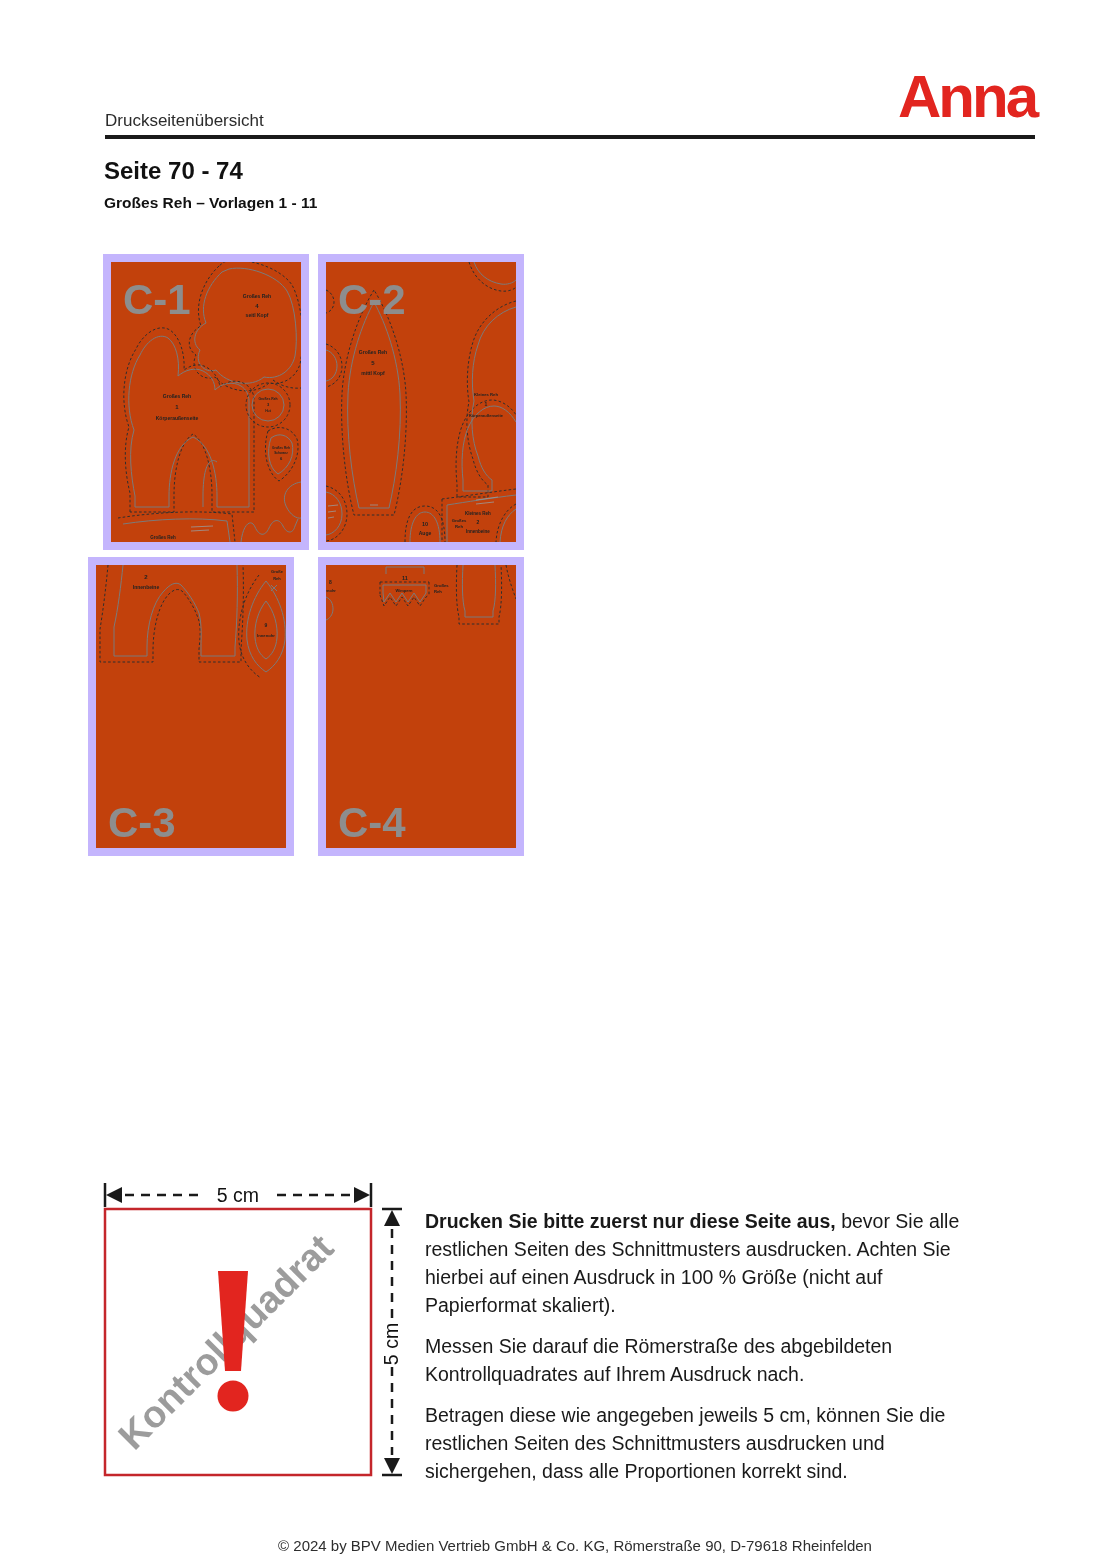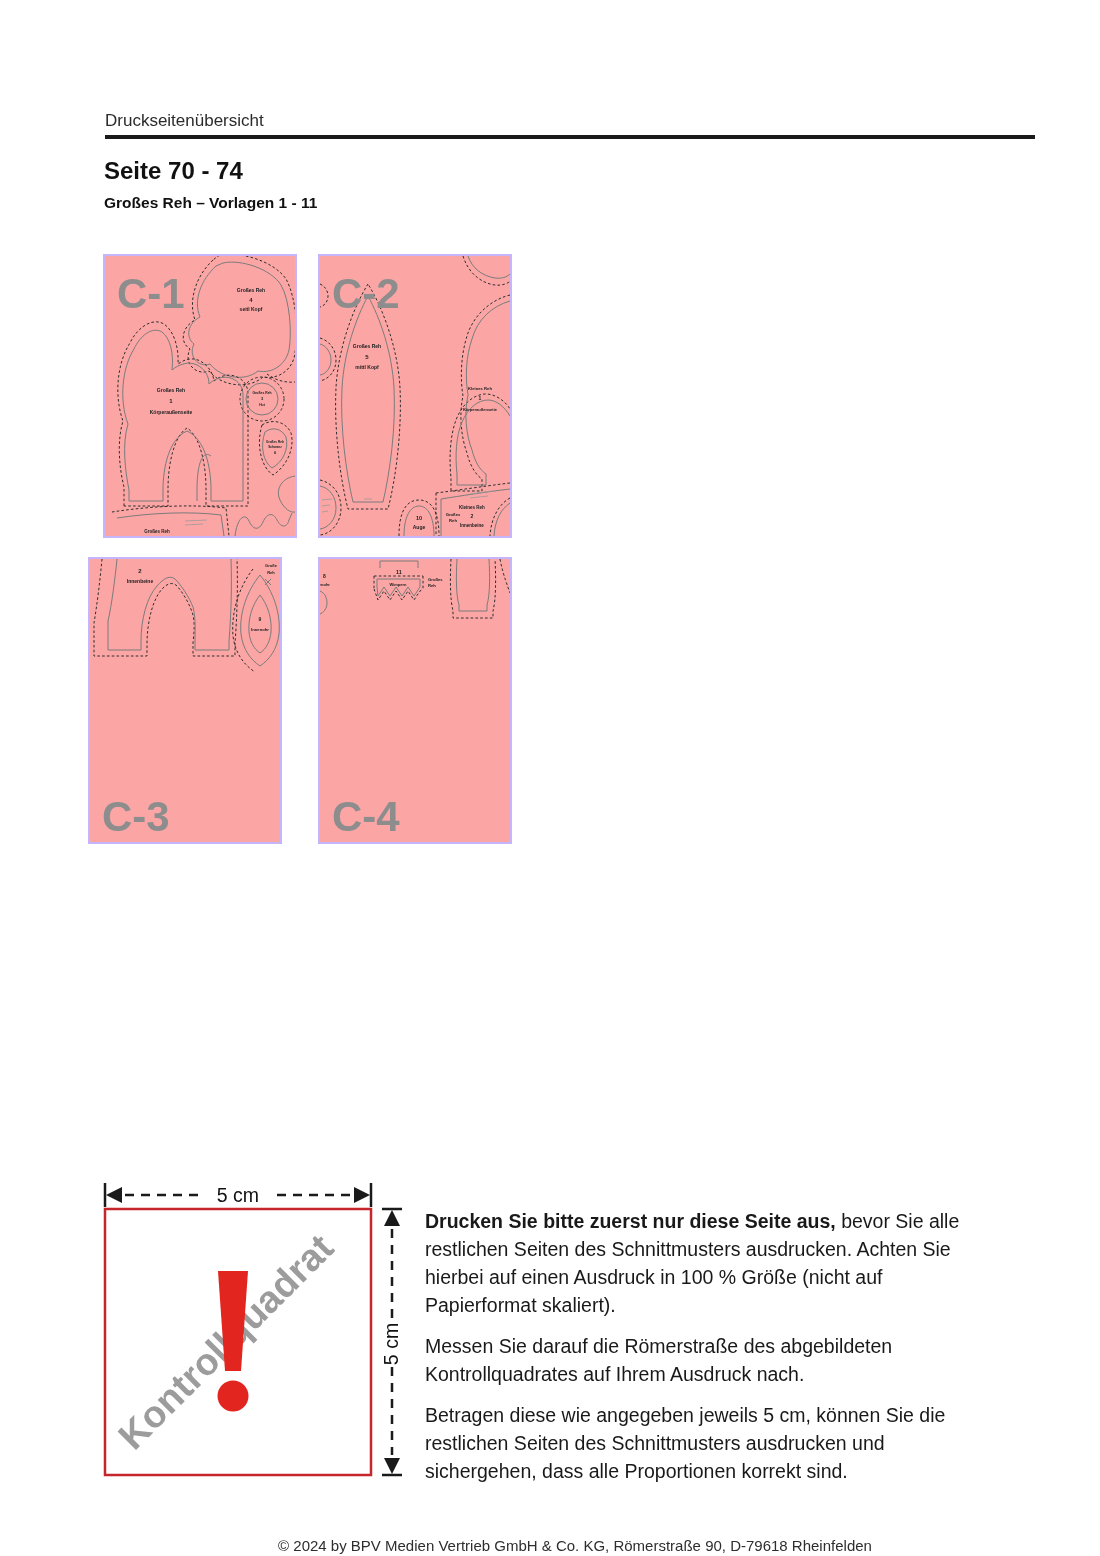--- a/index.html
+++ b/index.html
@@ -10,21 +10,21 @@
   .hdr-label{position:absolute;left:105px;top:64px;font-size:17px;color:#2b2b2b;}
   .rule{position:absolute;left:105px;top:88px;width:930px;height:4px;background:#1a1a1a;}
   .brand{position:absolute;left:840px;top:20px;width:196px;text-align:right;
          font-size:60px;font-weight:bold;color:#e2251f;letter-spacing:-3px;line-height:1;}
 
   
   .title{position:absolute;left:104px;top:110px;font-size:24px;font-weight:bold;color:#111;text-align:center;}
   .subtitle{position:absolute;left:104px;top:147px;font-size:15.5px;font-weight:bold;color:#111;}
 
   
-  .sheet{position:absolute;border:2px solid #c4b5fd;background:#fca5a5;}
+  .sheet{position:absolute;border:8px solid #c4b5fd;background:#c2410c;}
   #c1{left:103px;top:207px;width:190px;height:280px;}
   #c2{left:318px;top:207px;width:190px;height:280px;}
   #c3{left:88px;top:510px;width:190px;height:283px;}
   #c4{left:318px;top:510px;width:190px;height:283px;}
   svg.pat{width:100%;height:100%;display:block;}
   svg text{font-family:"Liberation Sans",sans-serif;}
   .solid{stroke:#7b7b7b;fill:none;stroke-width:1;}
   .tiny{stroke:#9a9a9a;fill:none;stroke-width:0.8;}
   .dash{stroke:#2e2e2e;fill:none;stroke-width:1;stroke-dasharray:2.6 2.2;}
   .sheet-label{font-weight:bold;fill:#8d8d8d;font-size:42px;}
@@ -48,20 +48,21 @@
   .footer{position:absolute;left:0;top:1490px;width:1150px;text-align:center;
           font-size:15px;color:#2e2e2e;}
   .pageno{position:absolute;left:1012px;top:1562px;font-size:11px;color:#2e2e2e;}
 </style>
 </head>
 <body>
 
 <div class="page">
 
   <div class="hdr-label">Druckseitenübersicht</div>
+  <div class="brand">Anna</div>
   <div class="rule"></div>
 
   <div class="title">Seite 70 - 74</div>
   <div class="subtitle">Großes Reh – Vorlagen 1 - 11</div>
 
   <div class="sheet" id="c1">
     <svg class="pat" viewBox="0 0 190 280">
       <g>
         <path class="dash" d="M108,4 C91,20 83,44 90,64 C77,71 74,86 85,93 C78,107 91,120 104,115 C116,130 143,134 158,121 C175,124 189,112 190,96 C194,77 191,41 181,23 C169,5 133,-6 113,0 Z"></path>
         <path class="solid" d="M111,10 C96,24 88,44 95,61 C83,67 80,81 89,88 C83,100 93,112 105,108 C116,122 140,126 153,115 C168,118 181,108 184,94 C187,78 185,44 176,29 C166,13 136,3 118,7 Z"></path>

